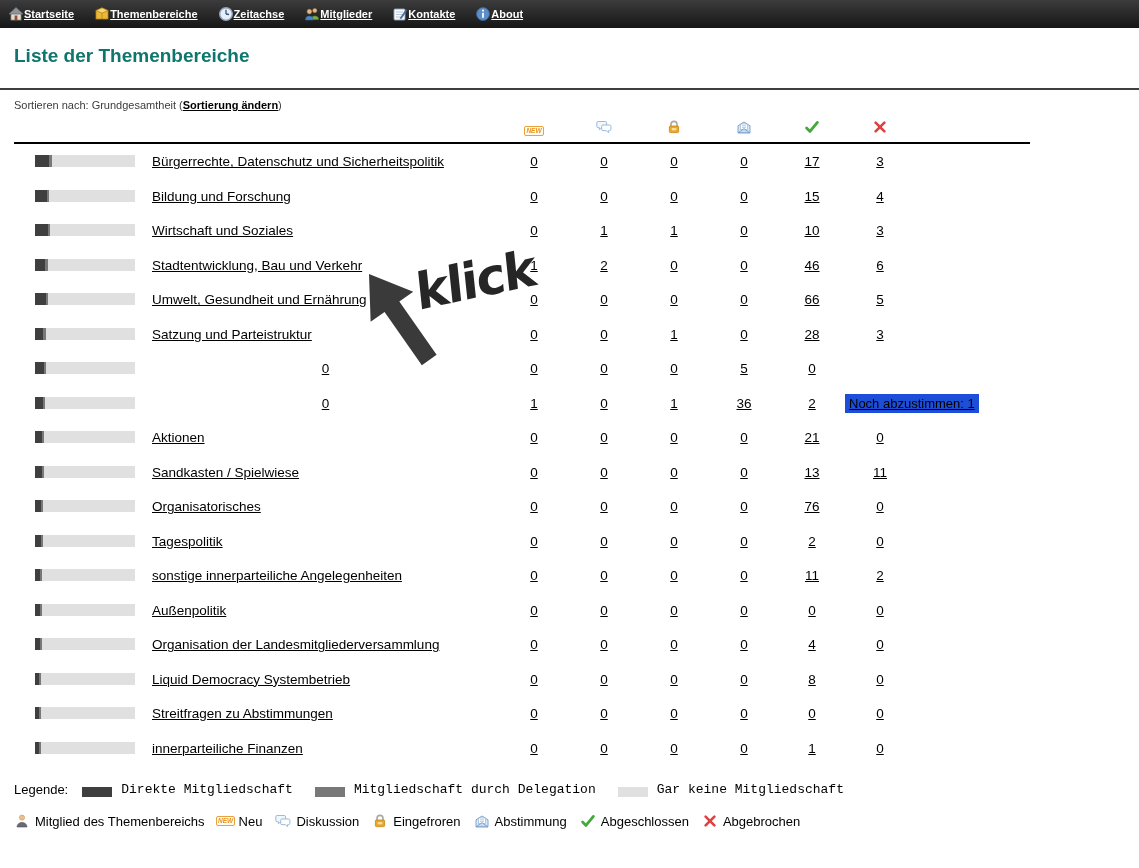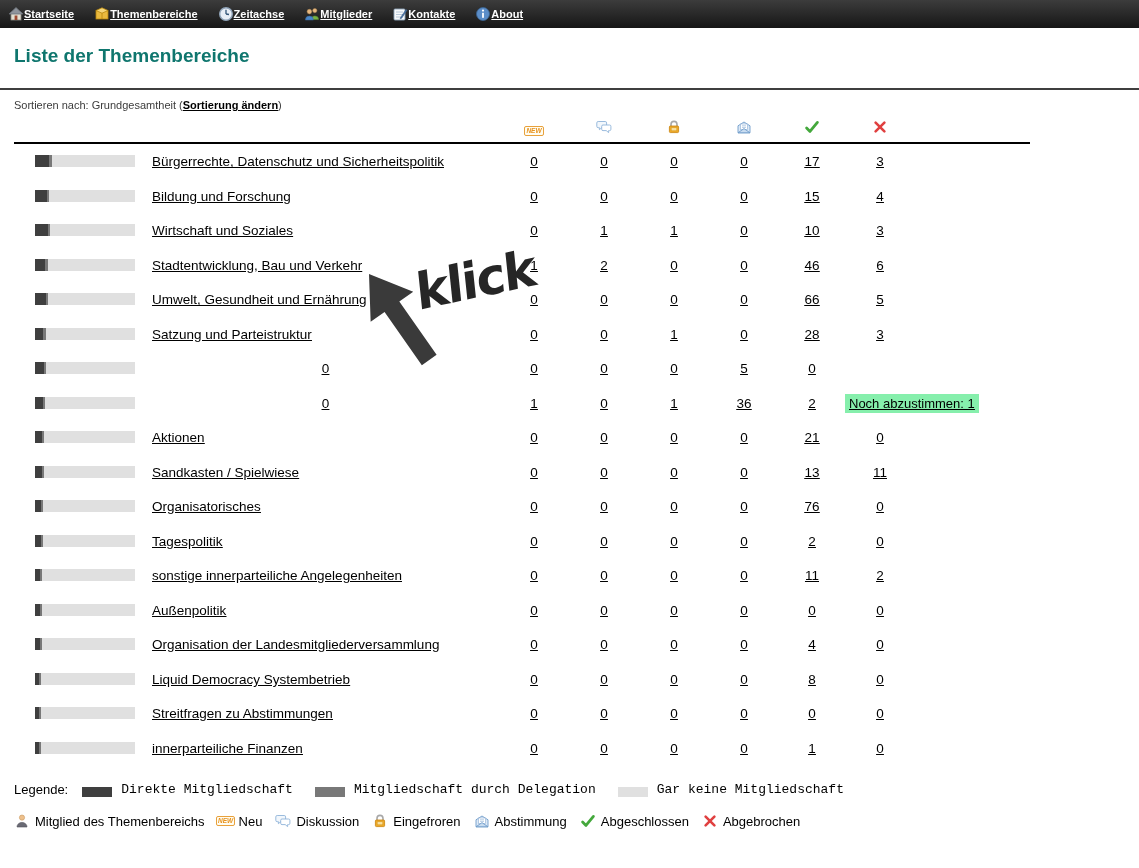--- a/index.html
+++ b/index.html
@@ -15,40 +15,40 @@
   .nav-item{display:flex;align-items:center;cursor:pointer;}
   .nav-label{color:#fff;font-size:11px;font-weight:bold;text-decoration:underline;}
   .icon16{width:16px;height:16px;display:inline-flex;align-items:center;justify-content:center;flex:0 0 auto;}
   .icon16 svg{width:16px;height:16px;display:block;}
   
   h1{margin:17px 0 0 14px;font-size:19px;font-weight:bold;color:#0f766e;}
   .top-rule{height:2px;background:#3f3f3f;margin-top:21px;}
   .sort-line{margin:9px 0 0 14px;font-size:11px;color:#3c3c3c;}
   .sort-line a{color:#000;text-decoration:underline;cursor:pointer;font-weight:bold;}
   
-  .area-table{margin-left:14px;width:1016px;margin-top:4px;text-decoration:underline;}
+  .area-table{margin-left:14px;width:1016px;margin-top:4px;}
   .grid-cols{
     display:grid;
     grid-template-columns:138px 347px 70px 70px 70px 70px 66px 70px 1fr;
     align-items:center;
   }
   .table-header{height:27px;border-bottom:2px solid #000;}
   .hcell{justify-self:center;}
   .row{height:34.5px;}
   .bar-cell{padding-left:21px;}
   .bar{width:100px;height:12px;background:#e0e0e0;display:flex;overflow:hidden;}
   .seg{height:100%;display:block;}
   .seg.direct{background:#3f3f3f;}
   .seg.deleg{background:#787878;}
   .topic-link{font-size:13.5px;color:#000;text-decoration:underline;cursor:pointer;}
   .ccell{justify-self:center;}
   .count-link{font-size:13.5px;color:#000;text-decoration:underline;cursor:pointer;}
   .xcell{justify-self:start;}
   .extra-badge{
-    background:#86efac;font-size:13px;color:#000;text-decoration:underline;
+    background:#1d4ed8;font-size:13px;color:#000;text-decoration:underline;
     padding:2px 4px;white-space:nowrap;cursor:pointer;
   }
   
   .legend{margin:17px 0 0 14px;display:flex;align-items:center;font-size:13px;}
   .legend-label{margin-right:14px;}
   .legend-item{display:flex;align-items:flex-end;margin-right:22px;font-family:Liberation Mono, monospace;}
   .swatch{width:30px;height:10px;margin-right:9px;display:inline-block;}
   .icon-legend{margin:16px 16px 0 14px;display:flex;align-items:center;font-size:13px;}
   .icon-legend-item{display:flex;align-items:center;gap:5px;margin-right:13px;}
   

